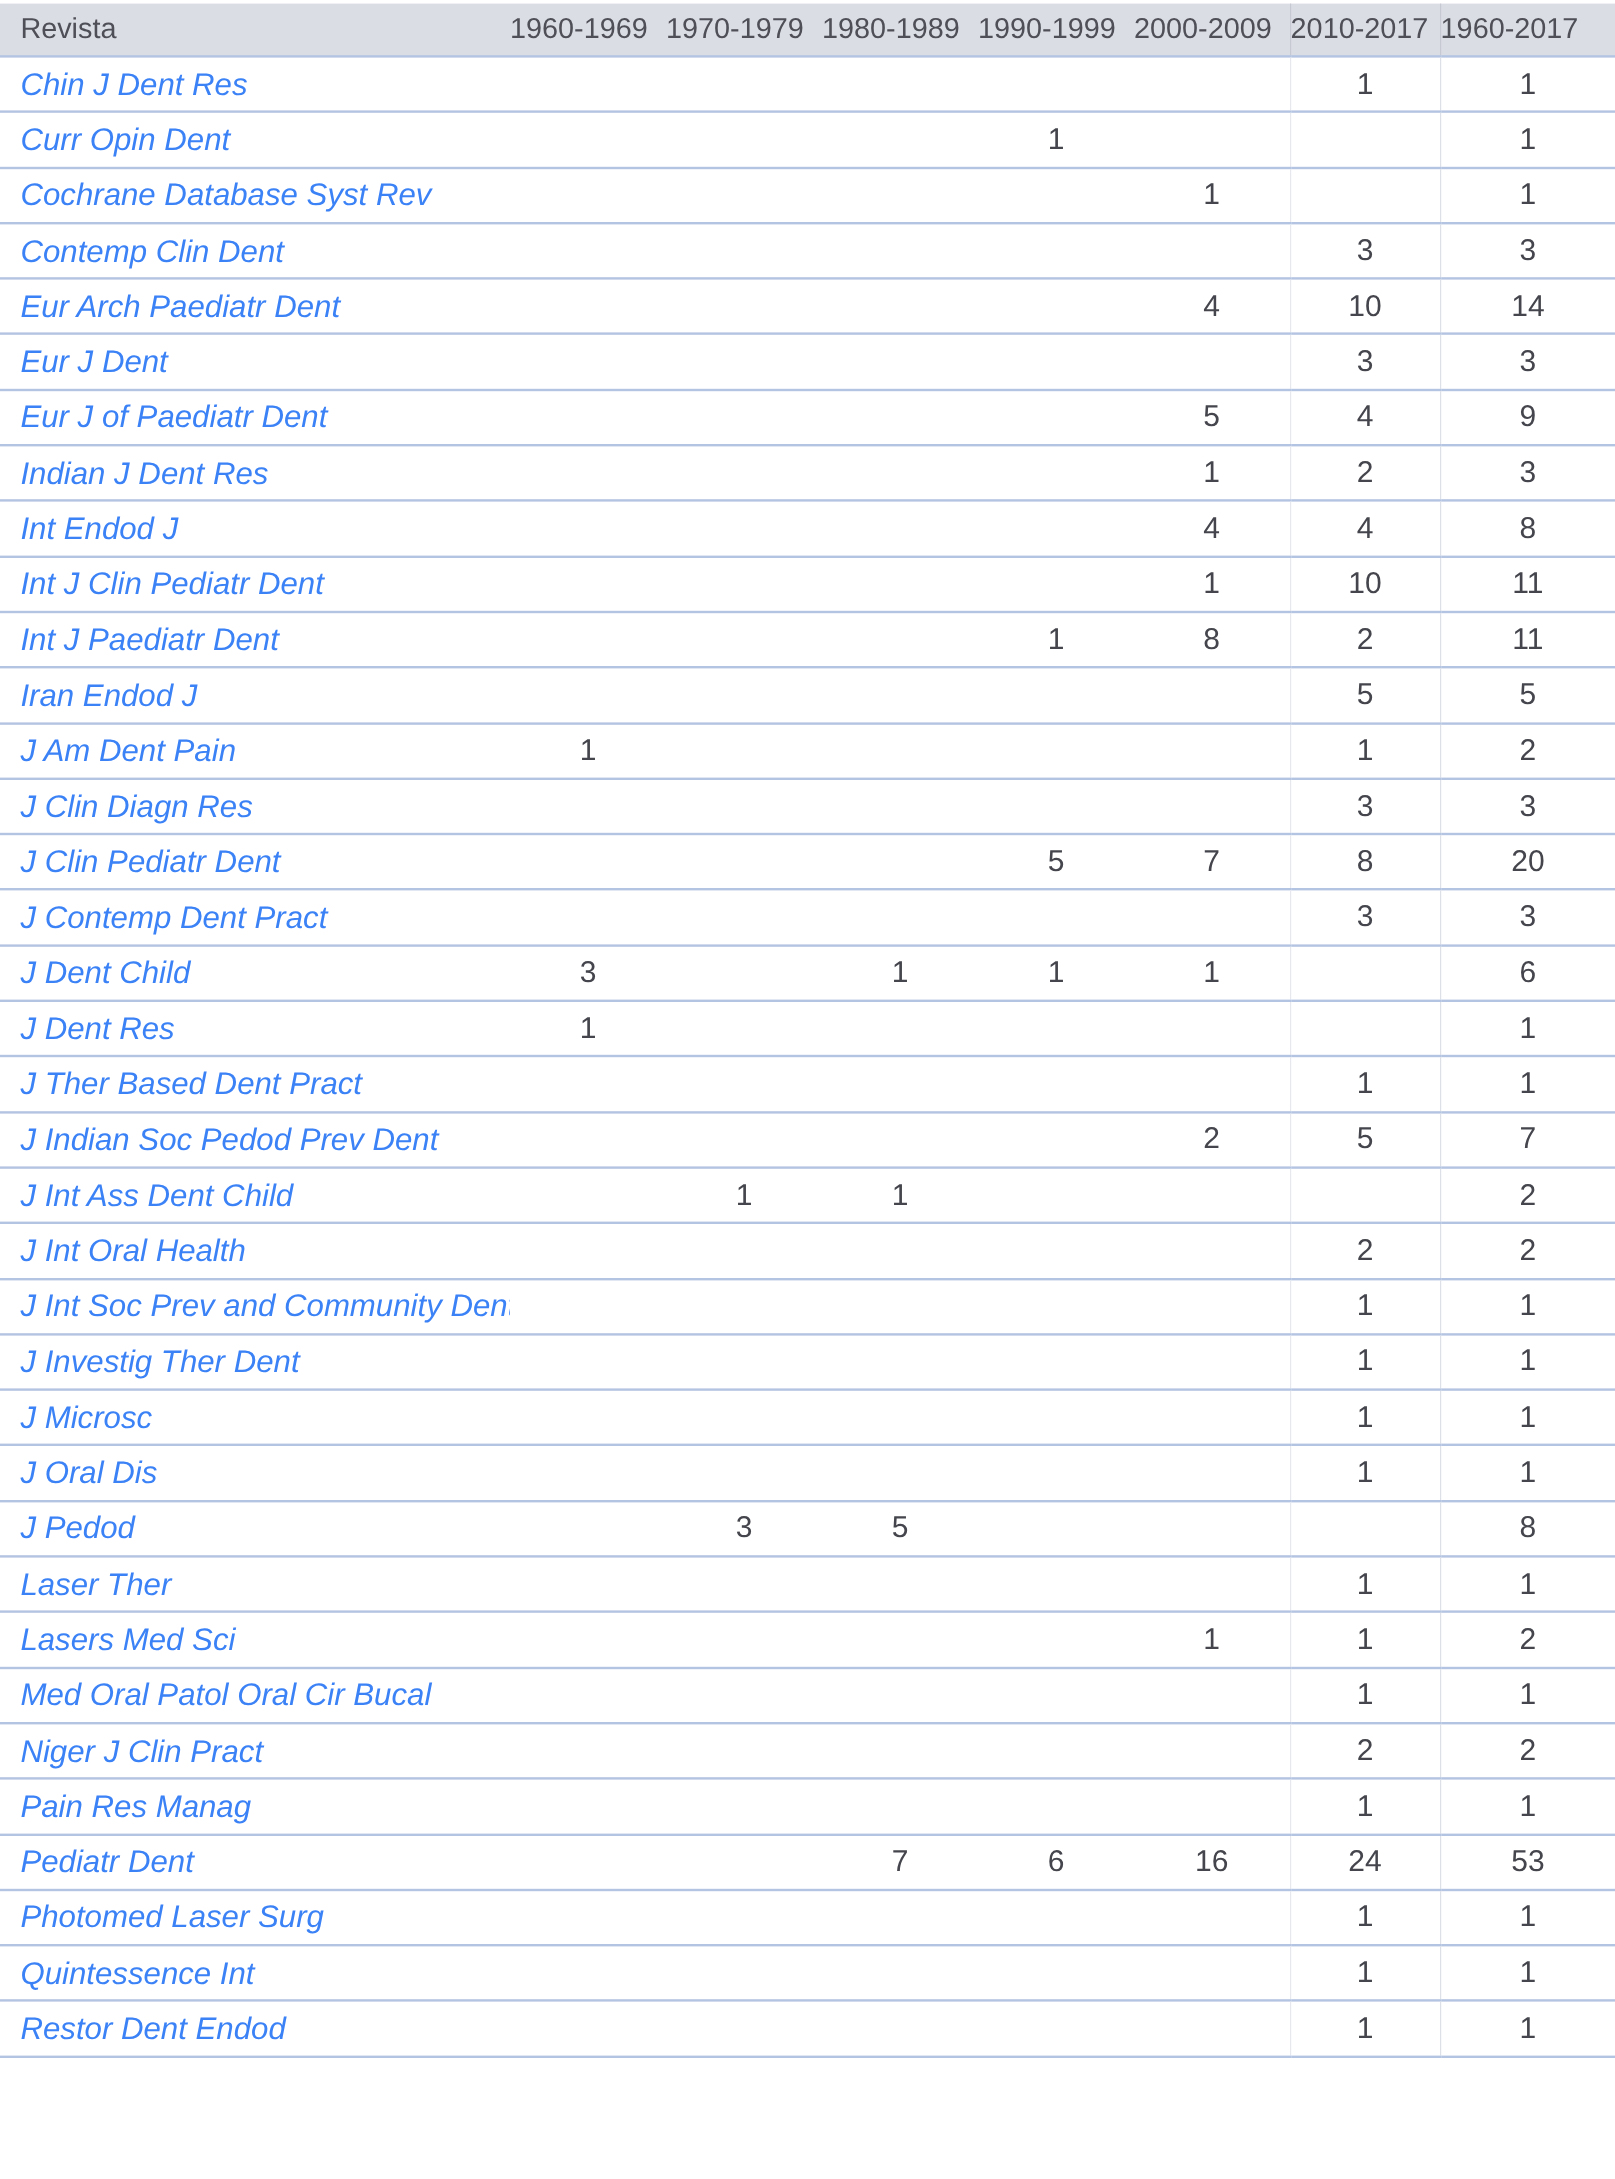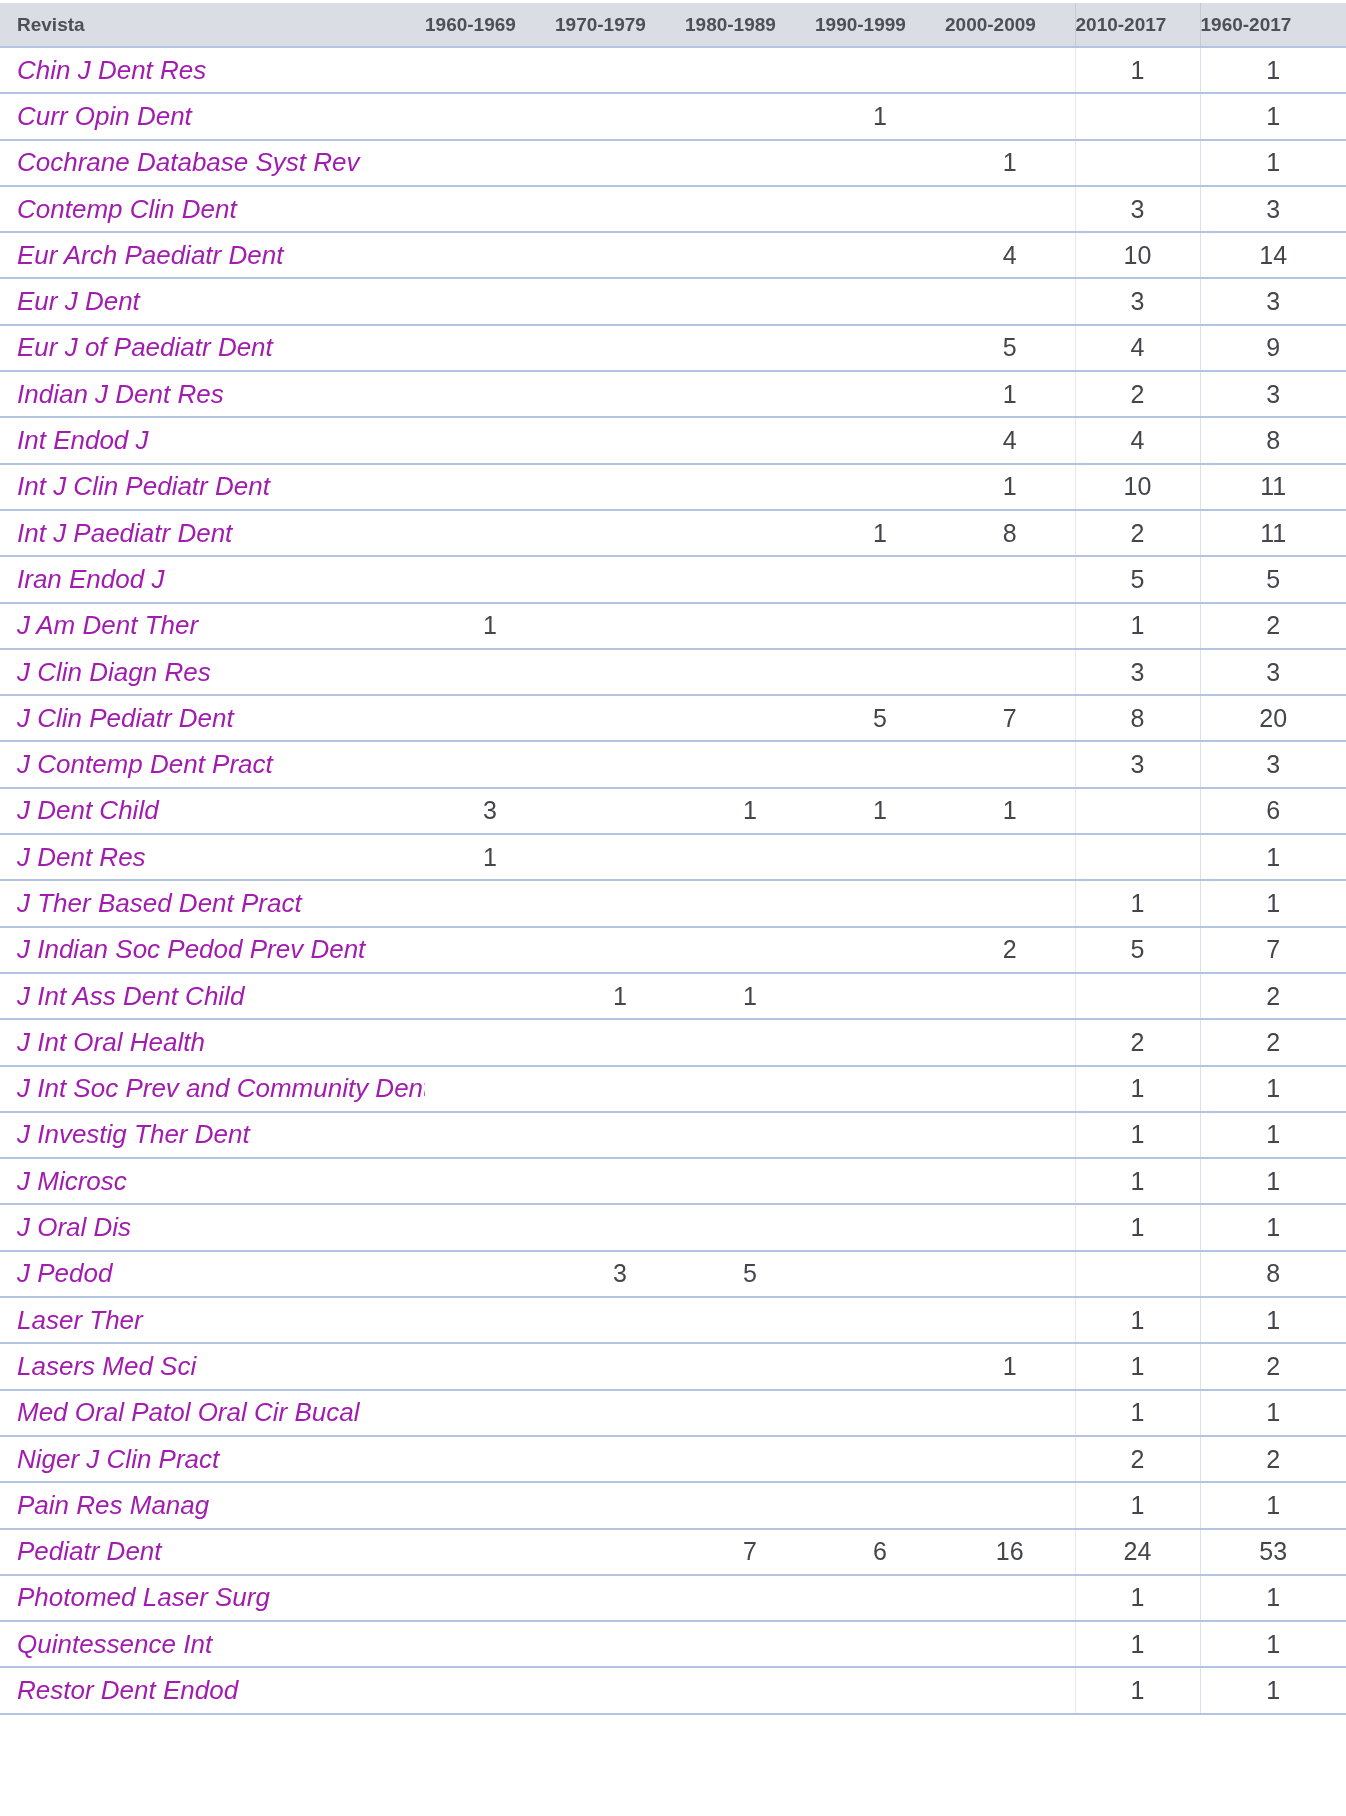--- a/index.html
+++ b/index.html
@@ -20,22 +20,22 @@
     font-family: "Liberation Sans", sans-serif;
   }
   col.c-name  { width: 425px; }
   col.c-d1, col.c-d2, col.c-d3, col.c-d4, col.c-d5 { width: 130px; }
   col.c-d6 { width: 125px; }
   col.c-tot { width: 146px; }
 
   thead th {
     background: #dbdde5;
     color: #4e4f57;
-    font-weight: 700;
-    font-size: 19px;
+    font-weight: 400;
+    font-size: 24px;
     height: 41px;
     border-bottom: 2px solid #b3c4e2;
     white-space: nowrap;
   }
   th.revista {
     text-align: left;
     padding-left: 17px;
   }
   th.year { text-align: left; padding: 0; }
   th.sep  { border-left: 1px solid #c6c8d2; }
@@ -44,21 +44,21 @@
     height: 42.3px;
     border-bottom: 2px solid #b3c4e2;
     font-size: 25px;
     color: #45464d;
     white-space: nowrap;
     overflow: hidden;
     vertical-align: middle;
   }
   td.name {
     font-style: italic;
-    color: #a21caf;
+    color: #3b82f6;
     text-align: left;
     padding-left: 17px;
     font-size: 26px;
   }
   td.num {
     text-align: center;
     font-weight: 300;
     padding: 0;
   }
   td.v6 { border-left: 1px solid #e6e8ee; }
@@ -206,21 +206,21 @@
     <td class="name">Iran Endod J</td>
     <td class="num v1"></td>
     <td class="num v2"></td>
     <td class="num v3"></td>
     <td class="num v4"></td>
     <td class="num v5"></td>
     <td class="num v6">5</td>
     <td class="num v7">5</td>
   </tr>
         <tr>
-    <td class="name">J Am Dent Ther</td>
+    <td class="name">J Am Dent Pain</td>
     <td class="num v1">1</td>
     <td class="num v2"></td>
     <td class="num v3"></td>
     <td class="num v4"></td>
     <td class="num v5"></td>
     <td class="num v6">1</td>
     <td class="num v7">2</td>
   </tr>
         <tr>
     <td class="name">J Clin Diagn Res</td>

